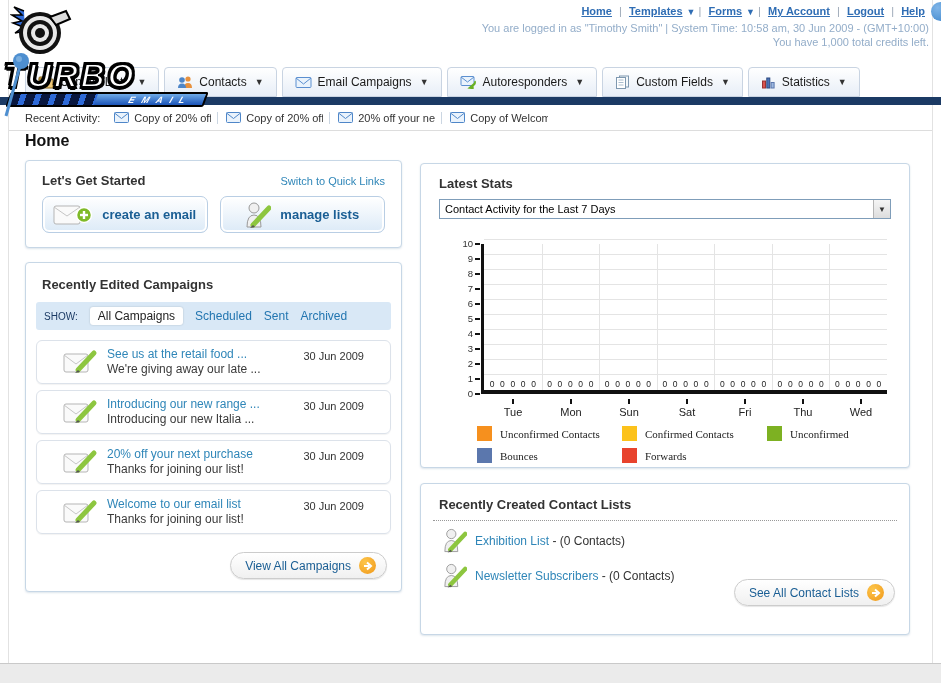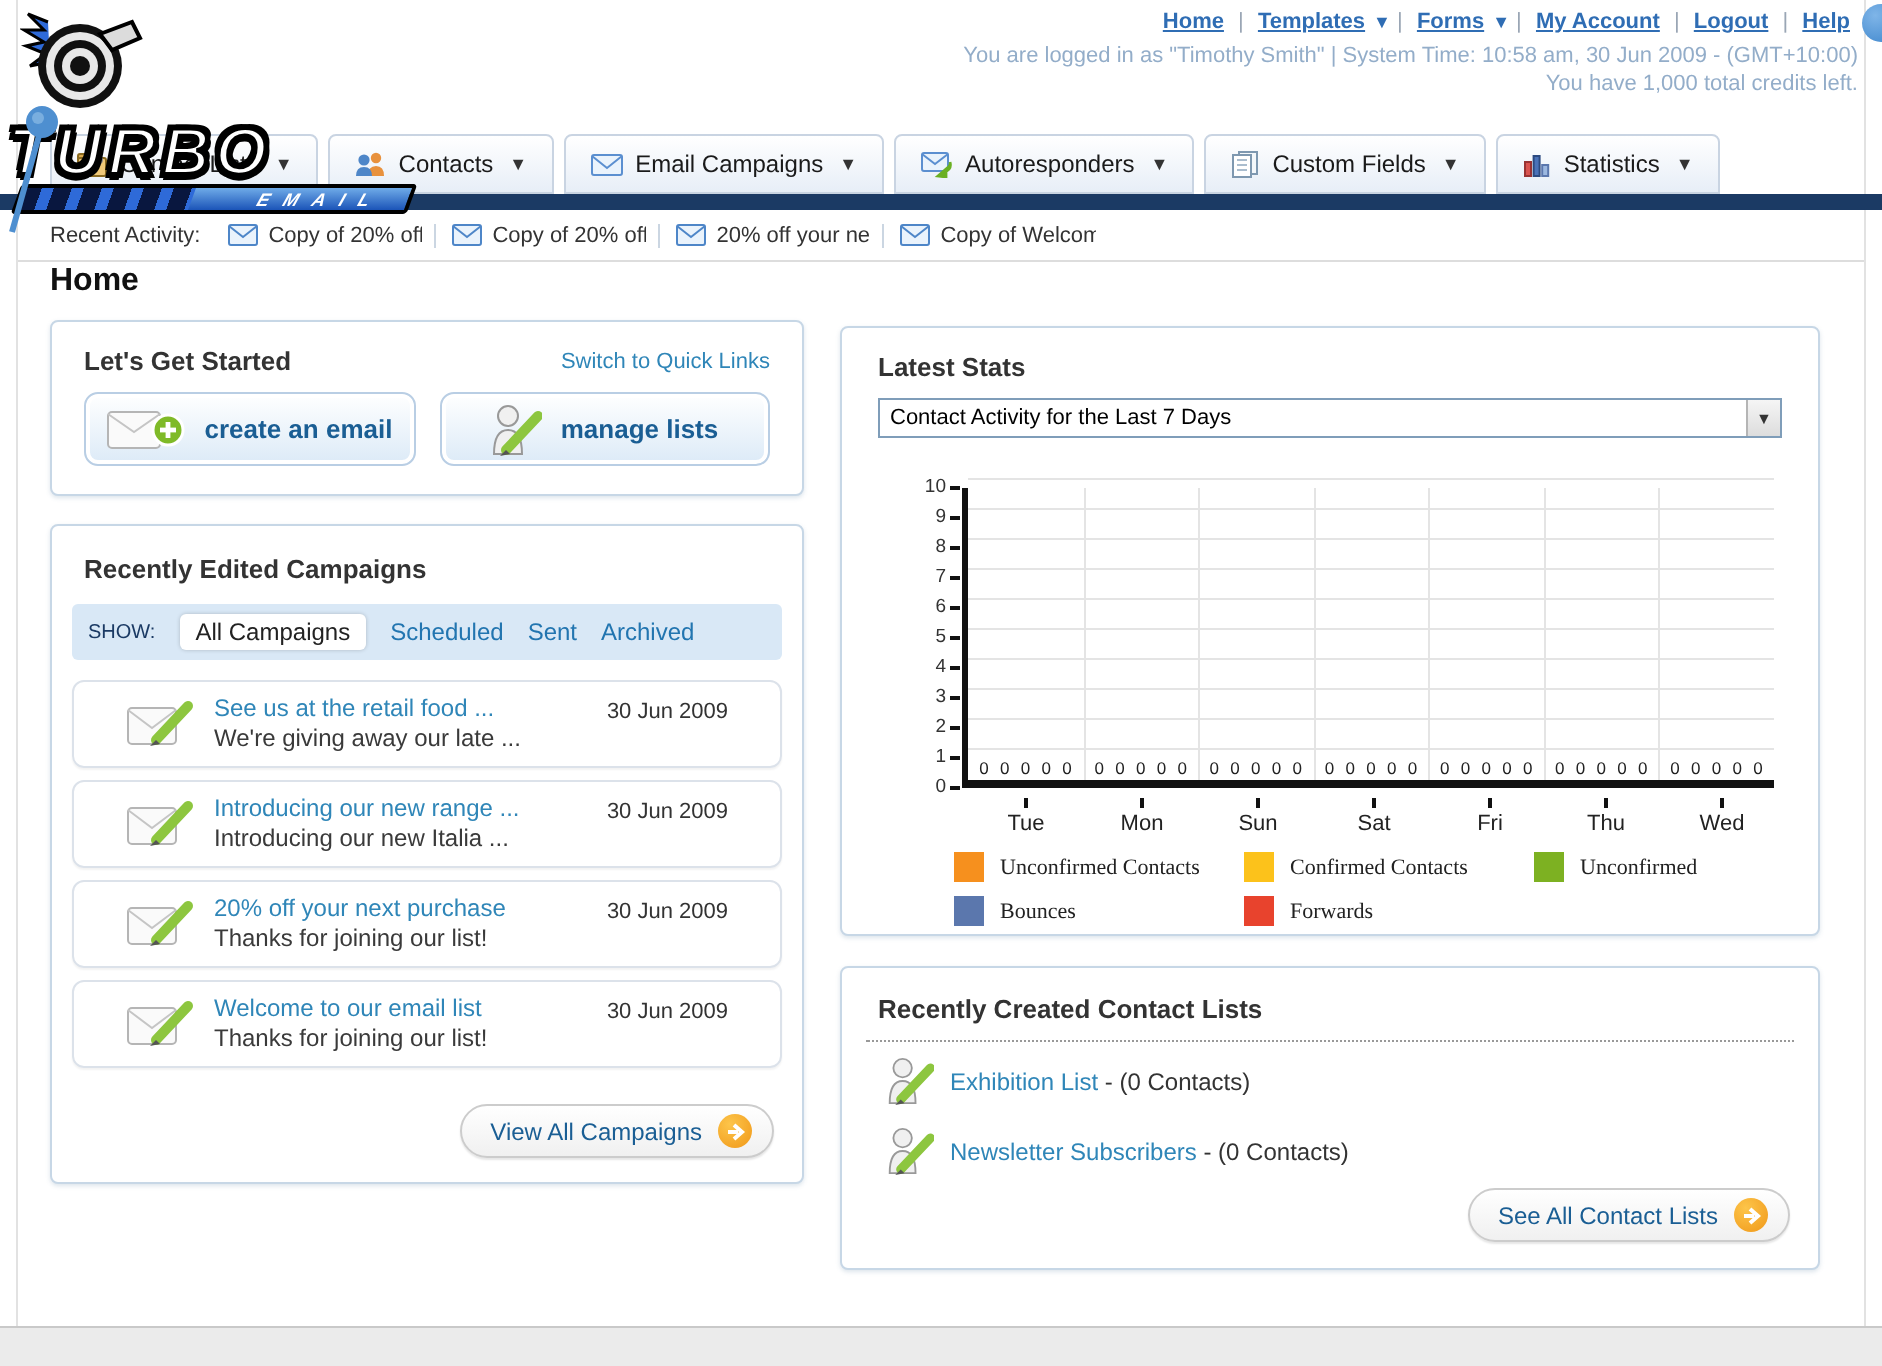--- a/index.html
+++ b/index.html
@@ -100,21 +100,21 @@
   .legend { position:absolute; left:56px; top:262px; width:450px; display:flex; flex-wrap:wrap; }
   .legend-item { width:145px; display:flex; align-items:center; gap:8px; margin-bottom:7px; font-size:11px; color:#222;font-family:Liberation Serif, serif; }
   .swatch { width:15px; height:15px; flex:0 0 auto; }
 
   .lists { left:420px; top:483px; width:490px; height:152px; }
   .lists h2 { padding:13px 18px 8px 18px; }
   .dotted { border-top:1px dotted #999; margin:0 12px; }
   .list-item { display:flex; align-items:center; gap:8px; padding:6px 18px 2px 22px; font-size:12px; cursor:pointer; }
   .list-link { color:#2F86B8; }
   .list-count { color:#333; }
-  .see-all-wrap { position:absolute; right:14px; bottom:13px; }
+  .see-all-wrap { position:absolute; right:14px; bottom:28px; }
 
   .arrow-circle { width:17px; height:17px; border-radius:50%; background:radial-gradient(circle at 35% 30%, #FDC54A, #F09819); display:flex; align-items:center; justify-content:center; }
 </style>
 </head>
 <body>
 
 <div class="content-frame"></div>
 <div class="footer-strip"></div>
 
 <div class="logo">

